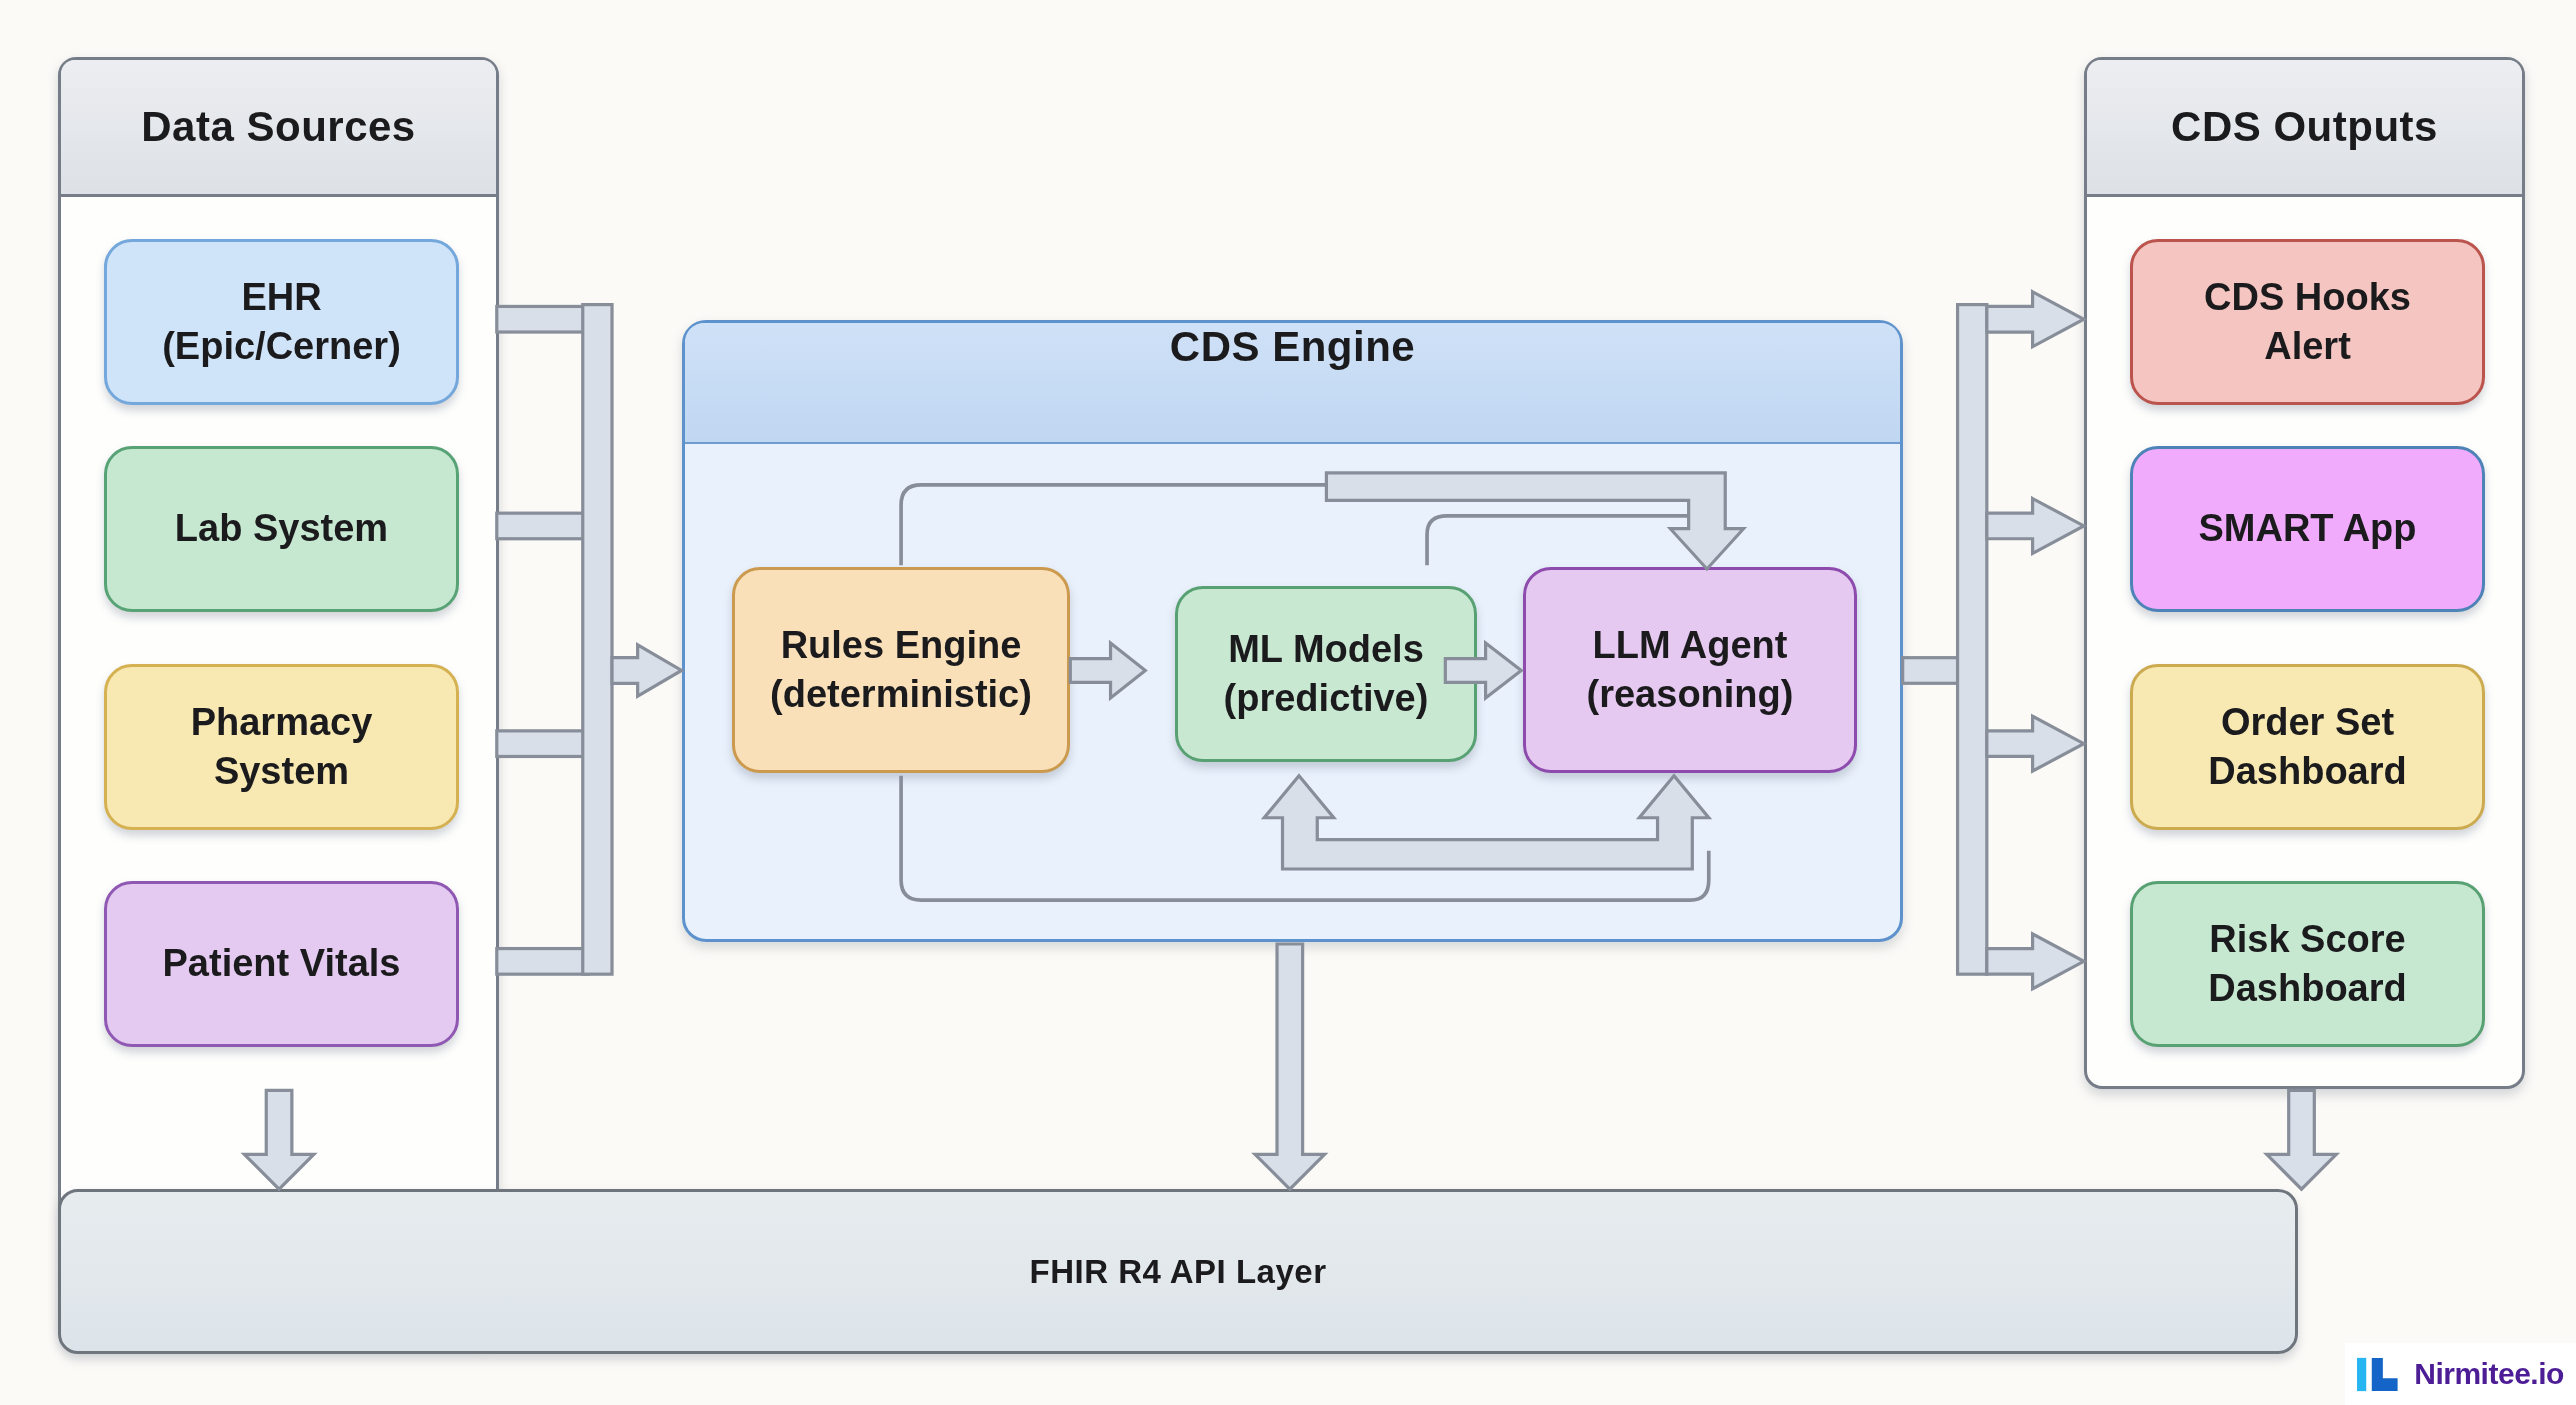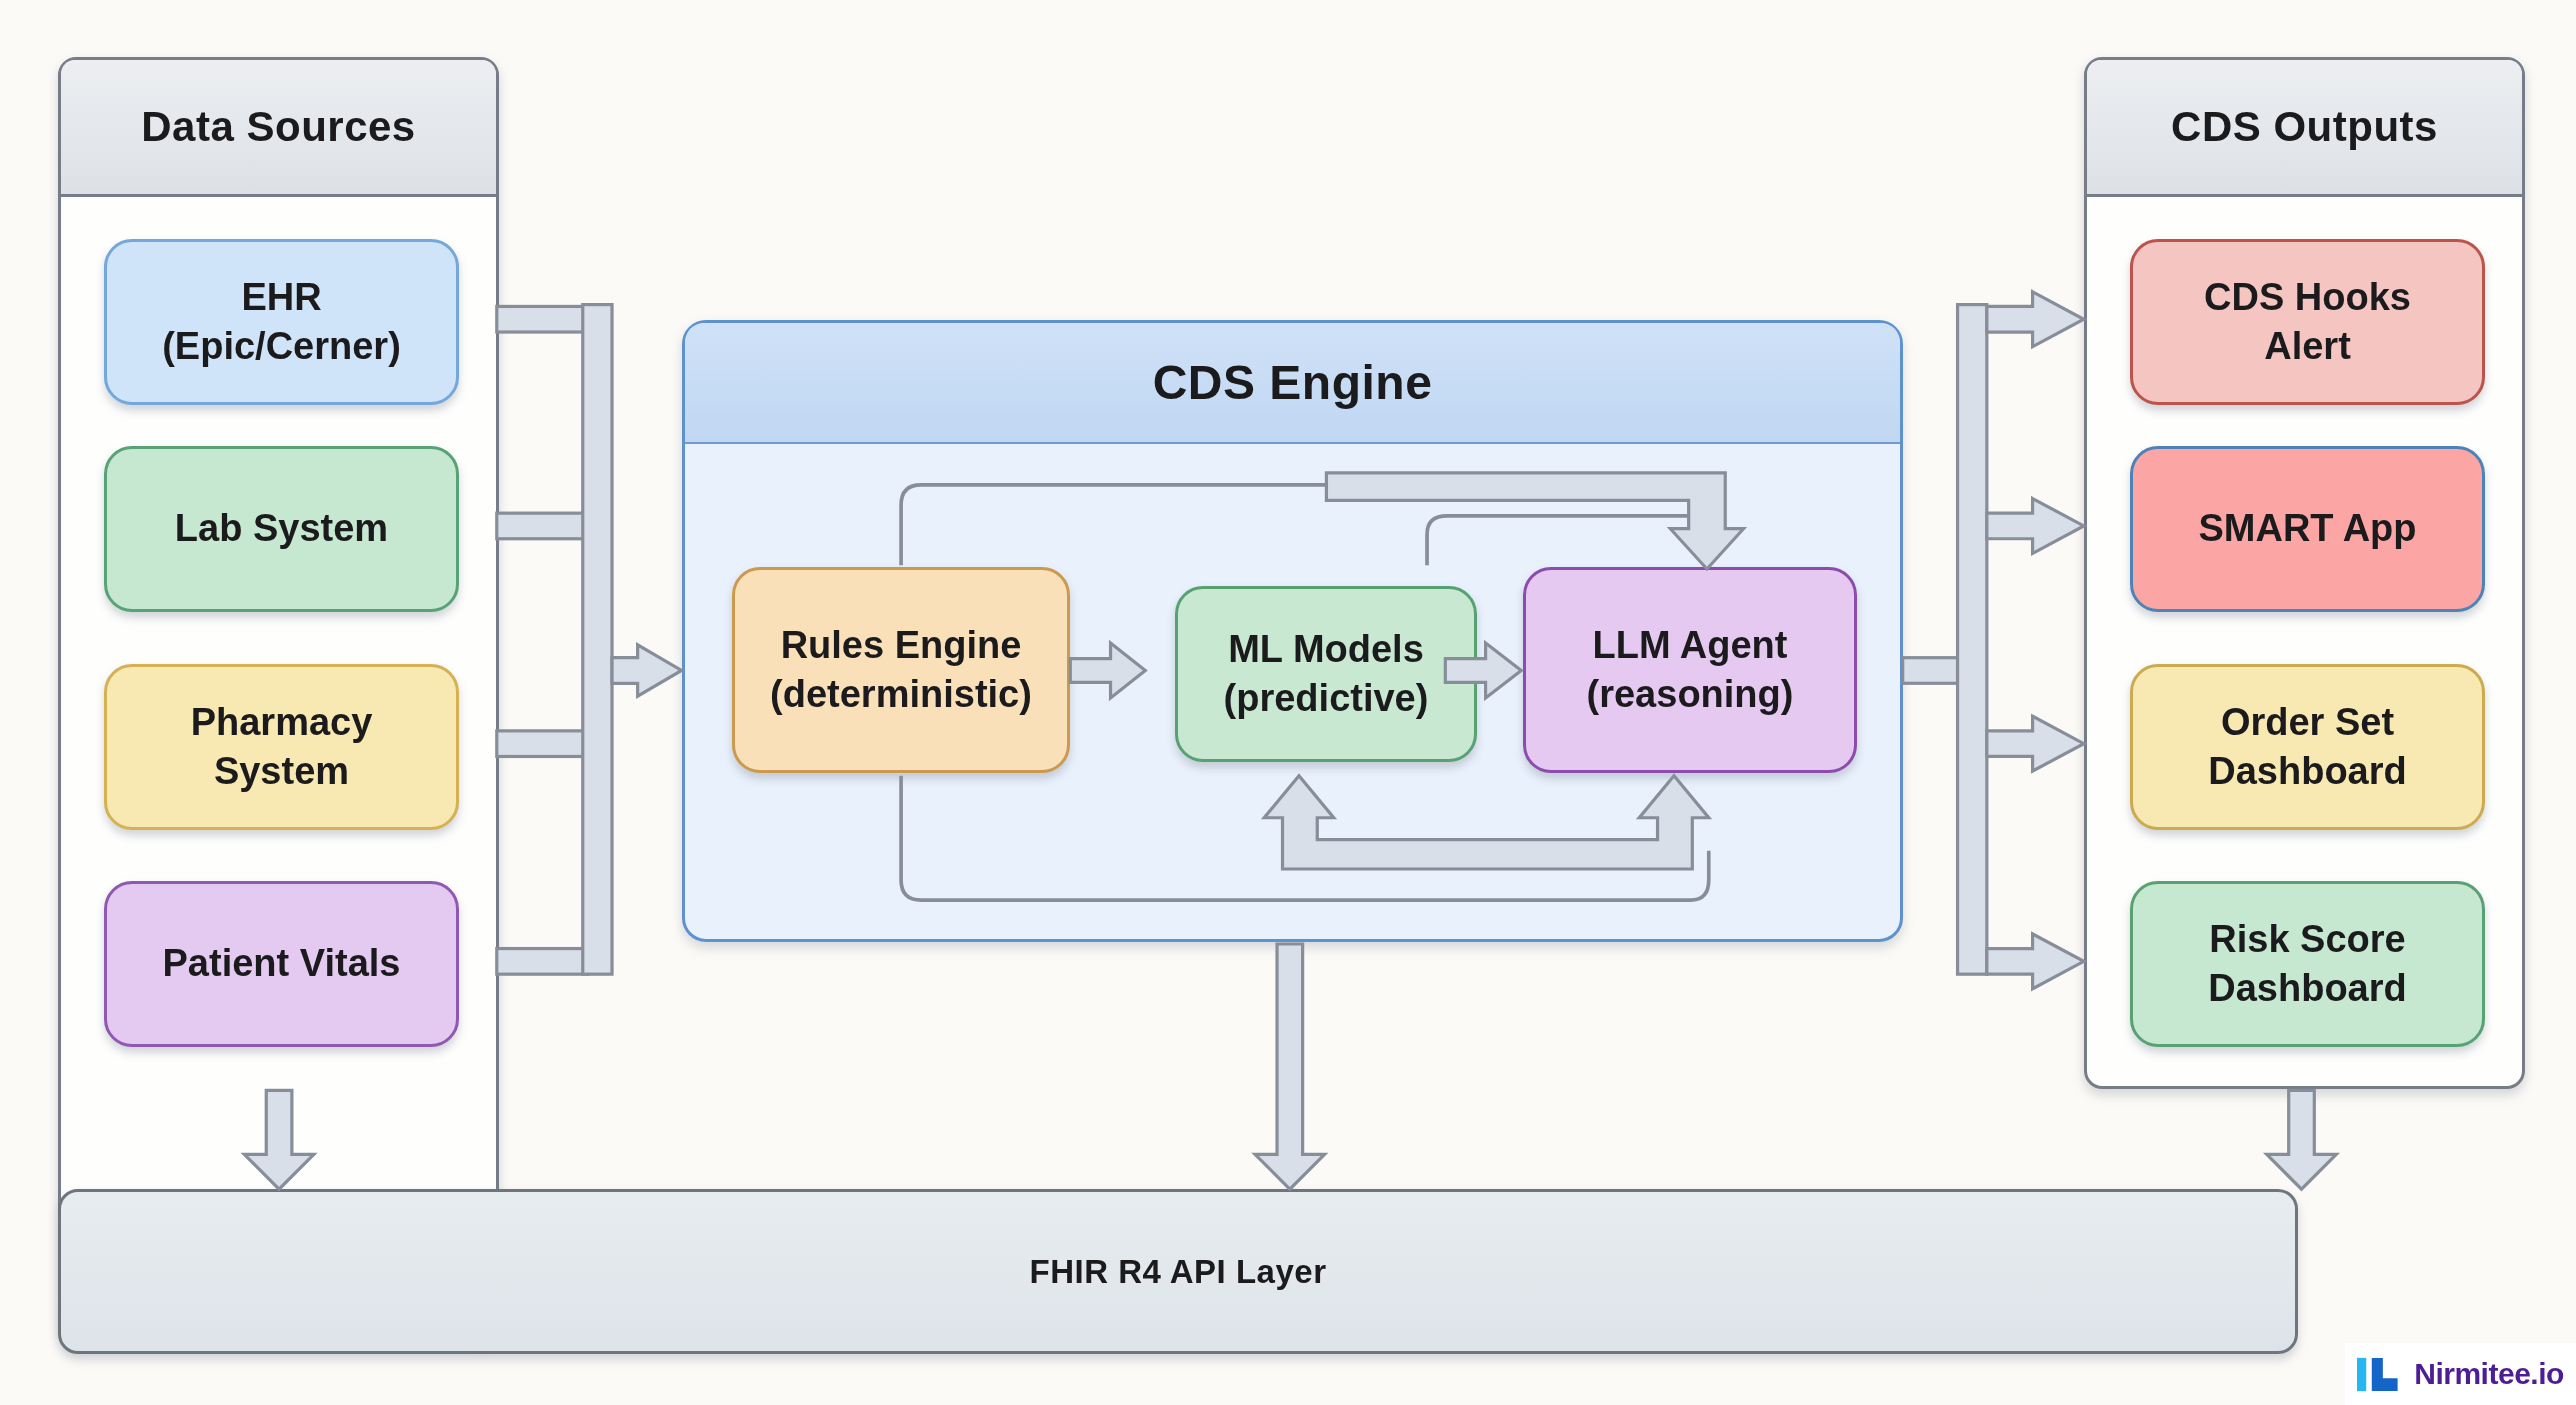--- a/index.html
+++ b/index.html
@@ -27,22 +27,22 @@
   }
   .engine{
     position:absolute;left:682px;top:320px;width:1221px;height:622px;
     border:3.7px solid #5e92cc;border-radius:24px;background:#e9f1fc;
     box-sizing:border-box;box-shadow:0 5.5px 11px rgba(110,120,135,.25);
   }
   .engine-header{
     position:absolute;left:0;top:0;right:0;height:119px;
     background:linear-gradient(#cfe1f7,#c0d7f2);
     border-bottom:2.7px solid #6f9bd1;border-radius:19px 19px 0 0;
-    display:flex;align-items:center;justify-content:center;
-    font-size:48px;font-weight:700;letter-spacing:0.5px;
+    display:flex;align-items:flex-start;justify-content:center;
+    font-size:42px;font-weight:700;letter-spacing:0.5px;
   }
   .fhir{
     position:absolute;left:58px;top:1189px;width:2240px;height:165px;
     border:3.7px solid #6e757d;border-radius:20px;background:linear-gradient(#e7ecef,#dde4e9);
     box-sizing:border-box;display:flex;align-items:center;justify-content:center;
     font-size:33px;font-weight:700;letter-spacing:0.5px;
     box-shadow:0 5.5px 9.1px rgba(110,120,135,.28);
   }
   #wires{position:absolute;left:0;top:0;width:2576px;height:1405px;pointer-events:none;}
   .pipe{fill:#d9dfe8;stroke:#878e99;stroke-width:3.5;}
@@ -97,21 +97,21 @@
   </div>
 
   <div class="panel" style="left:2084px;top:57px;width:441px;height:1032px;">
     <div class="panel-header">
       <span>CDS Outputs</span>
     </div>
     <div class="node" style="left: 43px; top: 179px; width: 355px; height: 166px; background: rgb(245, 197, 193); border-color: rgb(187, 84, 77);">
       <span>CDS Hooks
 Alert</span>
     </div>
-    <div class="node" style="left: 43px; top: 386px; width: 355px; height: 166px; background: #fca5a5; border-color: rgb(78, 131, 184);">
+    <div class="node" style="left: 43px; top: 386px; width: 355px; height: 166px; background: #f0abfc; border-color: rgb(78, 131, 184);">
       <span>SMART App</span>
     </div>
     <div class="node" style="left: 43px; top: 604px; width: 355px; height: 166px; background: rgb(248, 232, 178); border-color: rgb(204, 171, 80);">
       <span>Order Set
 Dashboard</span>
     </div>
     <div class="node" style="left: 43px; top: 821px; width: 355px; height: 166px; background: rgb(198, 232, 209); border-color: rgb(88, 161, 115);">
       <span>Risk Score
 Dashboard</span>
     </div>

